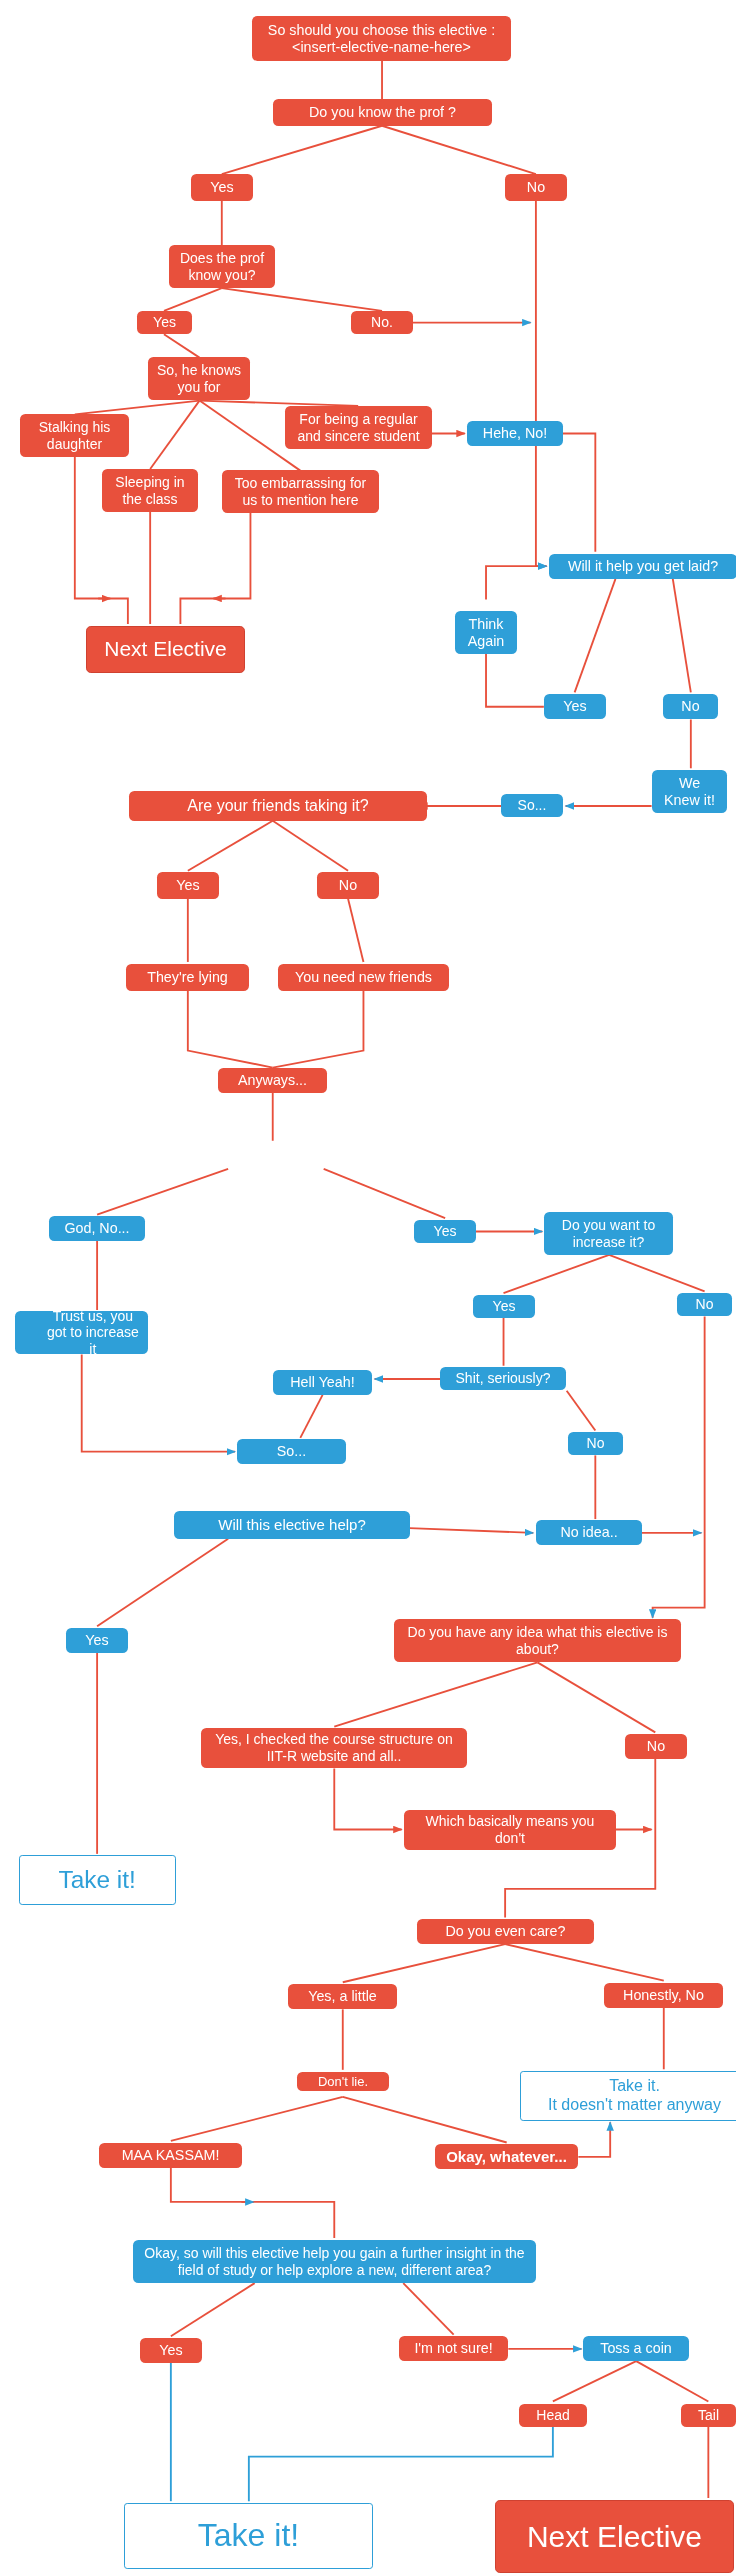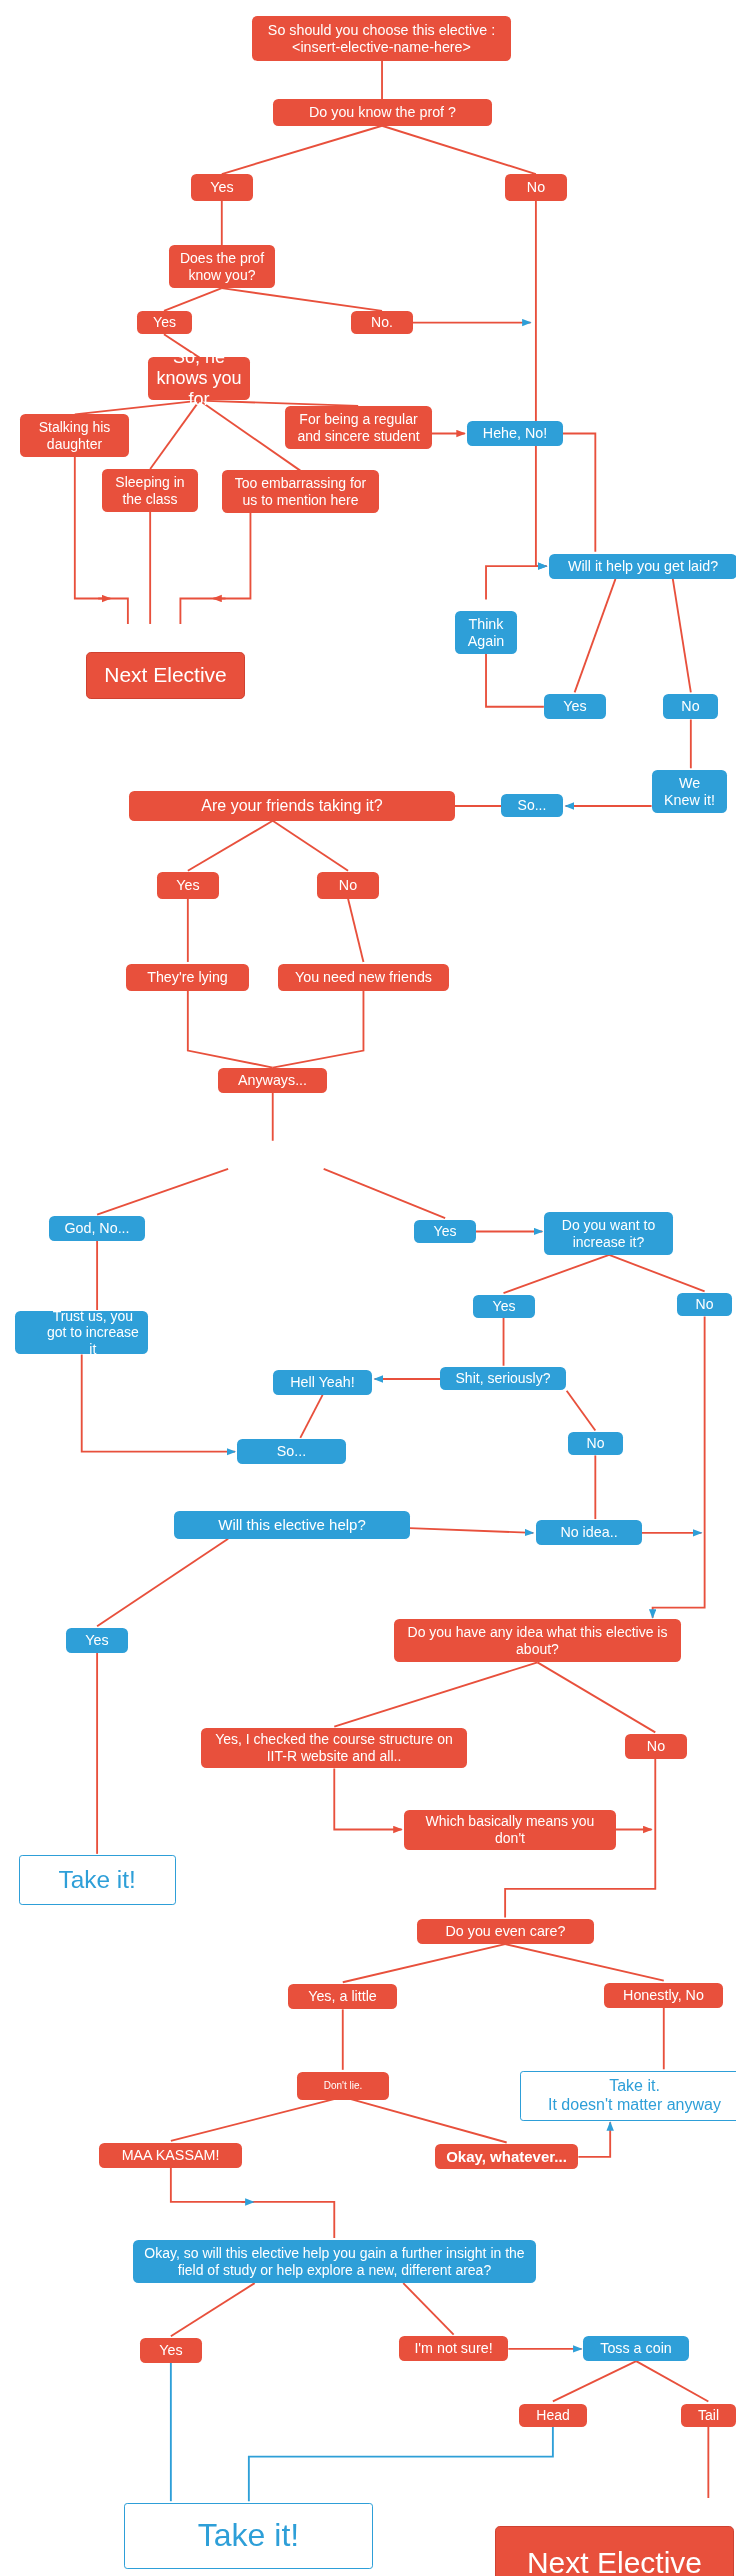--- a/index.html
+++ b/index.html
@@ -30,21 +30,20 @@
     line-height: 1.18;
     white-space: pre-line;
     color: #ffffff;
   }
   .node.red  { background: #e8503c; }
   .node.blue { background: #2e9fd8; }
   .node.red-big {
     background: #e8503c;
     border: 1.6px solid #cf4130;
     border-radius: 4.8px;
-    margin-top: 26px;
   }
   .node.outline {
     background: #ffffff;
     border: 1.6px solid #2e9fd8;
     color: #2e9fd8;
     border-radius: 3.2px;
   }
 </style>
 </head>
 <body>
@@ -135,36 +134,36 @@
     </svg>
 
 <div class="node red" style="left: 252px; top: 16px; width: 259px; height: 45px; font-size: 14.3px;">So should you choose this elective :
 &lt;insert-elective-name-here&gt;</div>
     <div class="node red" style="left: 273px; top: 99px; width: 219px; height: 26.5px; font-size: 14.3px;">Do you know the prof ?</div>
     <div class="node red" style="left: 191px; top: 174px; width: 62px; height: 26.5px; font-size: 14.3px;">Yes</div>
     <div class="node red" style="left: 505px; top: 174px; width: 62px; height: 26.5px; font-size: 14.3px;">No</div>
     <div class="node red" style="left: 169px; top: 245px; width: 106px; height: 43px; font-size: 14px;">Does the prof know you?</div>
     <div class="node red" style="left: 137px; top: 311px; width: 55px; height: 23px; font-size: 14px;">Yes</div>
     <div class="node red" style="left: 351px; top: 311px; width: 62px; height: 23px; font-size: 14px;">No.</div>
-    <div class="node red" style="left: 148px; top: 357px; width: 102px; height: 43px; font-size: 18px;">So, he knows you for</div>
+    <div class="node red" style="left: 148px; top: 357px; width: 102px; height: 43px; font-size: 14px;">So, he knows you for</div>
     <div class="node red" style="left: 20px; top: 414px; width: 109px; height: 43px; font-size: 14px;">Stalking his daughter</div>
     <div class="node red" style="left: 285px; top: 406px; width: 147px; height: 43px; font-size: 14px;">For being a regular and sincere student</div>
     <div class="node blue" style="left: 467px; top: 421px; width: 96px; height: 25px; font-size: 14.3px;">Hehe, No!</div>
     <div class="node red" style="left: 102px; top: 469px; width: 96px; height: 43px; font-size: 14px;">Sleeping in the class</div>
     <div class="node red" style="left: 222px; top: 470px; width: 157px; height: 43px; font-size: 14px;">Too embarrassing for us to mention here</div>
     <div class="node red-big" style="left: 86px; top: 626px; width: 159px; height: 47px; font-size: 21px;">Next Elective</div>
     <div class="node blue" style="left: 549px; top: 554px; width: 188px; height: 25px; font-size: 14.3px;">Will it help you get laid?</div>
     <div class="node blue" style="left: 455px; top: 599px; width: 62px; height: 43px; font-size: 14.3px; margin-top: 12px;">Think
 Again</div>
     <div class="node blue" style="left: 544px; top: 694px; width: 62px; height: 25px; font-size: 14.3px;">Yes</div>
     <div class="node blue" style="left: 663px; top: 694px; width: 55px; height: 25px; font-size: 14.3px;">No</div>
     <div class="node blue" style="left: 652px; top: 770px; width: 75px; height: 43px; font-size: 14.3px;">We
 Knew it!</div>
     <div class="node blue" style="left: 501px; top: 794px; width: 62px; height: 23px; font-size: 14px;">So...</div>
-    <div class="node red" style="left: 129px; top: 791px; width: 326px; height: 30px; font-size: 16px;">Are your friends taking it?</div>
+    <div class="node red" style="left: 129px; top: 791px; width: 298px; height: 30px; font-size: 16px;">Are your friends taking it?</div>
     <div class="node red" style="left: 157px; top: 872px; width: 62px; height: 26.5px; font-size: 14.3px;">Yes</div>
     <div class="node red" style="left: 317px; top: 872px; width: 62px; height: 26.5px; font-size: 14.3px;">No</div>
     <div class="node red" style="left: 126px; top: 964px; width: 123px; height: 26.5px; font-size: 14.3px;">They're lying</div>
     <div class="node red" style="left: 278px; top: 964px; width: 171px; height: 26.5px; font-size: 14.3px;">You need new friends</div>
     <div class="node red" style="left: 218px; top: 1068px; width: 109px; height: 25px; font-size: 14.3px;">Anyways...</div>
     <div class="node blue" style="left: 49px; top: 1216px; width: 96px; height: 25px; font-size: 14.3px;">God, No...</div>
     <div class="node blue" style="left: 414px; top: 1220px; width: 62px; height: 23px; font-size: 14px;">Yes</div>
     <div class="node blue" style="left: 544px; top: 1212px; width: 129px; height: 43px; font-size: 14px;">Do you want to increase it?</div>
     <div class="node blue" style="left: 15px; top: 1311px; width: 133px; height: 43px; font-size: 14px; padding-left: 28px;">Trust us, you got to increase it</div>
     <div class="node blue" style="left: 473px; top: 1295px; width: 62px; height: 23px; font-size: 14px;">Yes</div>
@@ -177,21 +176,21 @@
     <div class="node blue" style="left: 536px; top: 1520px; width: 106px; height: 25px; font-size: 14.3px;">No idea..</div>
     <div class="node blue" style="left: 66px; top: 1628px; width: 62px; height: 25px; font-size: 14.3px;">Yes</div>
     <div class="node red" style="left: 201px; top: 1728px; width: 266px; height: 40px; font-size: 14px;">Yes, I checked the course structure on IIT-R website and all..</div>
     <div class="node red" style="left: 394px; top: 1619px; width: 287px; height: 43px; font-size: 14px;">Do you have any idea what this elective is about?</div>
     <div class="node red" style="left: 625px; top: 1734px; width: 62px; height: 25px; font-size: 14.3px;">No</div>
     <div class="node red" style="left: 404px; top: 1810px; width: 212px; height: 40px; font-size: 14px;">Which basically means you don't</div>
     <div class="node outline" style="left: 18.6px; top: 1855px; width: 157px; height: 50px; font-size: 24.4px;">Take it!</div>
     <div class="node red" style="left: 417px; top: 1919px; width: 177px; height: 25px; font-size: 14.3px;">Do you even care?</div>
     <div class="node red" style="left: 288px; top: 1984px; width: 109px; height: 25px; font-size: 14.3px;">Yes, a little</div>
     <div class="node red" style="left: 604px; top: 1983px; width: 119px; height: 25px; font-size: 14.3px;">Honestly, No</div>
-    <div class="node red" style="left: 297px; top: 2072px; width: 92px; height: 28px; font-size: 10px;">Don't lie.</div>
+    <div class="node red" style="left: 297px; top: 2072px; width: 92px; height: 19px; font-size: 13px;">Don't lie.</div>
     <div class="node outline" style="left: 520px; top: 2071px; width: 229px; height: 50px; font-size: 16px;">Take it.
 It doesn't matter anyway</div>
     <div class="node red" style="left: 99px; top: 2143px; width: 143px; height: 25px; font-size: 14.3px;">MAA KASSAM!</div>
     <div class="node red" style="left: 435px; top: 2144px; width: 143px; height: 25px; font-size: 15px; font-weight: bold;">Okay, whatever...</div>
     <div class="node blue" style="left: 133px; top: 2240px; width: 403px; height: 43px; font-size: 14px;">Okay, so will this elective help you gain a further insight in the field of study or help explore a new,  different area?</div>
     <div class="node red" style="left: 140px; top: 2338px; width: 62px; height: 25px; font-size: 14.3px;">Yes</div>
     <div class="node red" style="left: 399px; top: 2336px; width: 109px; height: 25px; font-size: 14.3px;">I'm not sure!</div>
     <div class="node blue" style="left: 583px; top: 2336px; width: 106px; height: 25px; font-size: 14.3px;">Toss a coin</div>
     <div class="node red" style="left: 519px; top: 2404px; width: 68px; height: 23px; font-size: 14px;">Head</div>
     <div class="node red" style="left: 681px; top: 2404px; width: 55px; height: 23px; font-size: 14px;">Tail</div>

